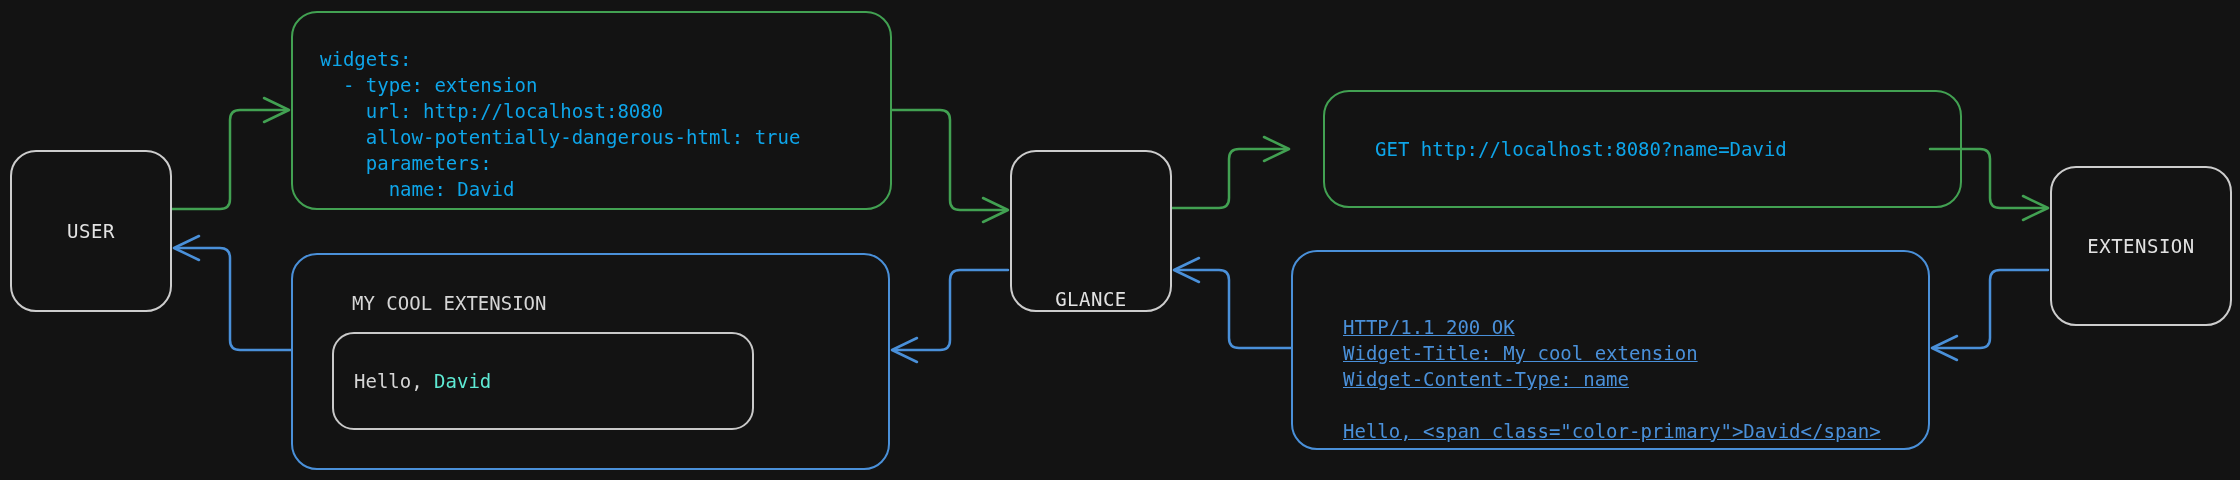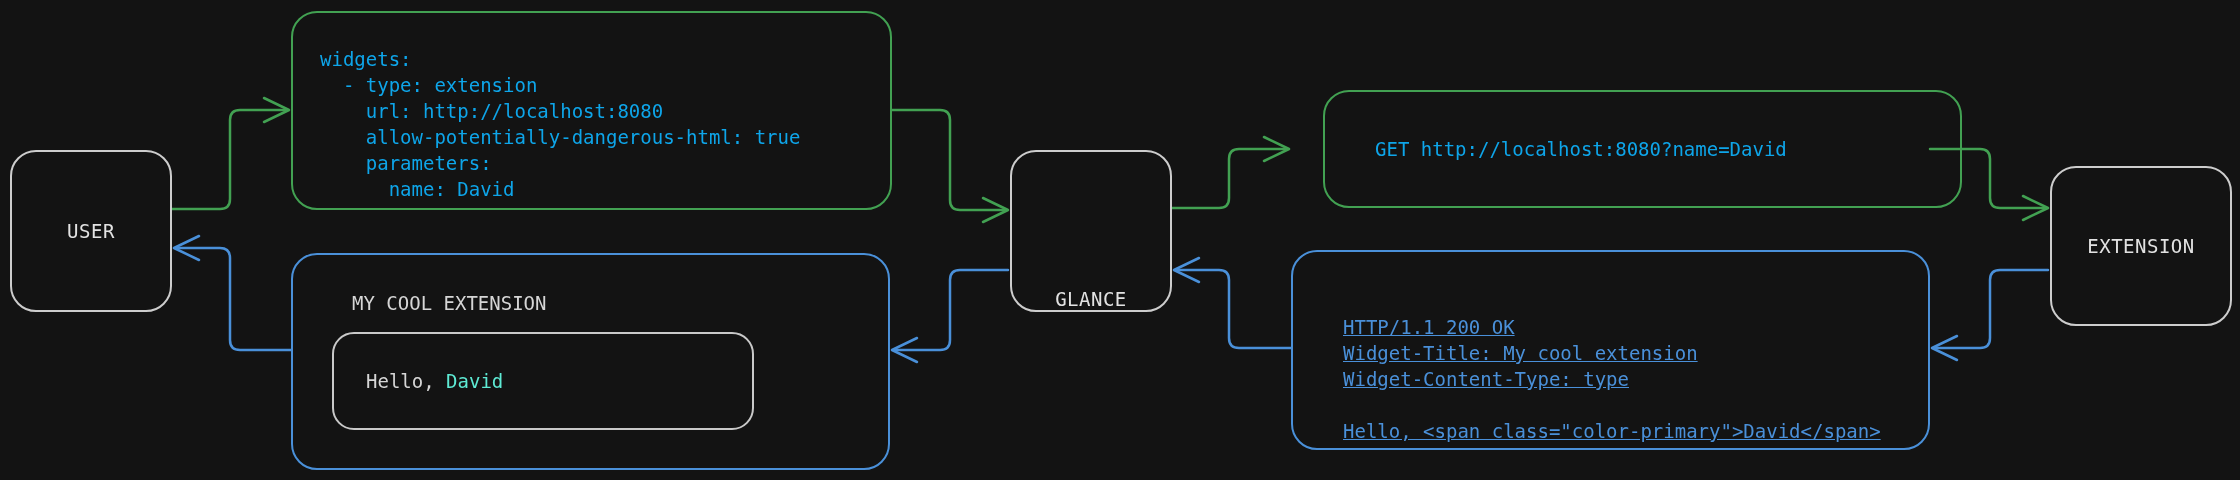--- a/index.html
+++ b/index.html
@@ -67,21 +67,21 @@
     white-space: pre;
   }
   .widget-inner {
     position: absolute;
     left: 39px; top: 77px;
     width: 422px; height: 98px;
     border: 2px solid #c9c9c9;
     border-radius: 22px;
     display: flex;
     align-items: center;
-    padding-left: 32px;
+    padding-left: 20px;
     font-size: 19px;
   }
   .greet-prefix { color: #d6d6d6; white-space: pre; }
   .greet-name   { color: #5eead4; white-space: pre; }
 
   .request-text { font-size: 19px; white-space: pre; }
 </style>
 </head>
 <body>
 
@@ -127,21 +127,21 @@
     <div class="code-line">      name: David</div>
   </div>
 
   <div class="bigbox green-box request-box">
     <span class="request-text">GET http://localhost:8080?name=David</span>
   </div>
 
   <div class="bigbox blue-box response-box">
     <div class="code-line">HTTP/1.1 200 OK</div>
     <div class="code-line">Widget-Title: My cool extension</div>
-    <div class="code-line">Widget-Content-Type: type</div>
+    <div class="code-line">Widget-Content-Type: name</div>
     <div class="code-line"></div>
     <div class="code-line">Hello, &lt;span class="color-primary"&gt;David&lt;/span&gt;</div>
   </div>
 
   <div class="bigbox blue-box widget-box">
     <div class="widget-title">MY COOL EXTENSION</div>
     <div class="widget-inner">
       <span class="greet-prefix">Hello, </span>
         <span class="greet-name">David</span>
     </div>

